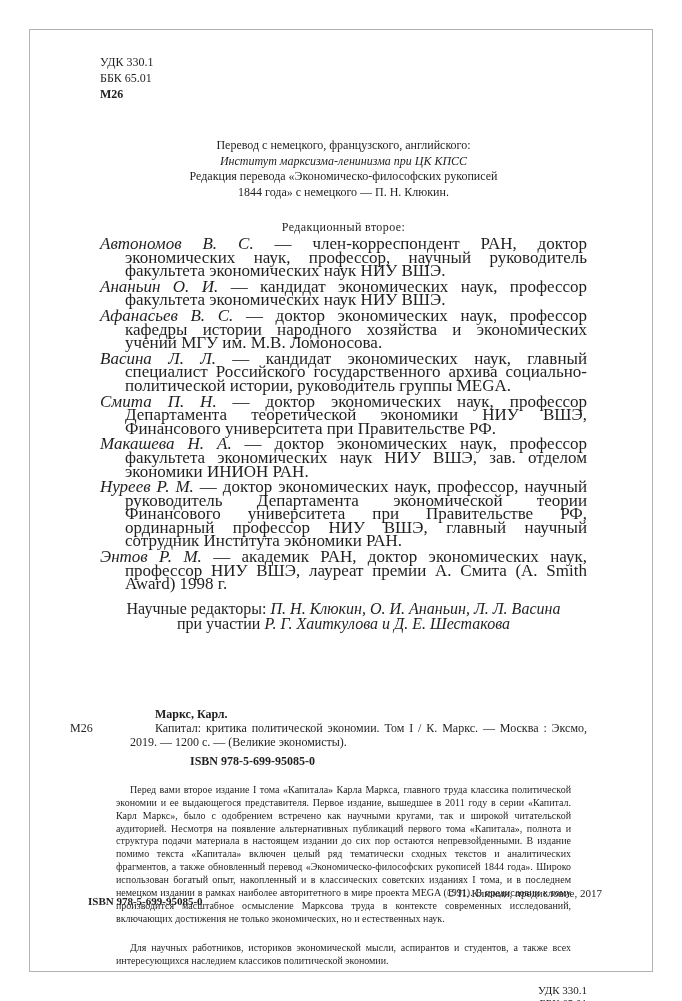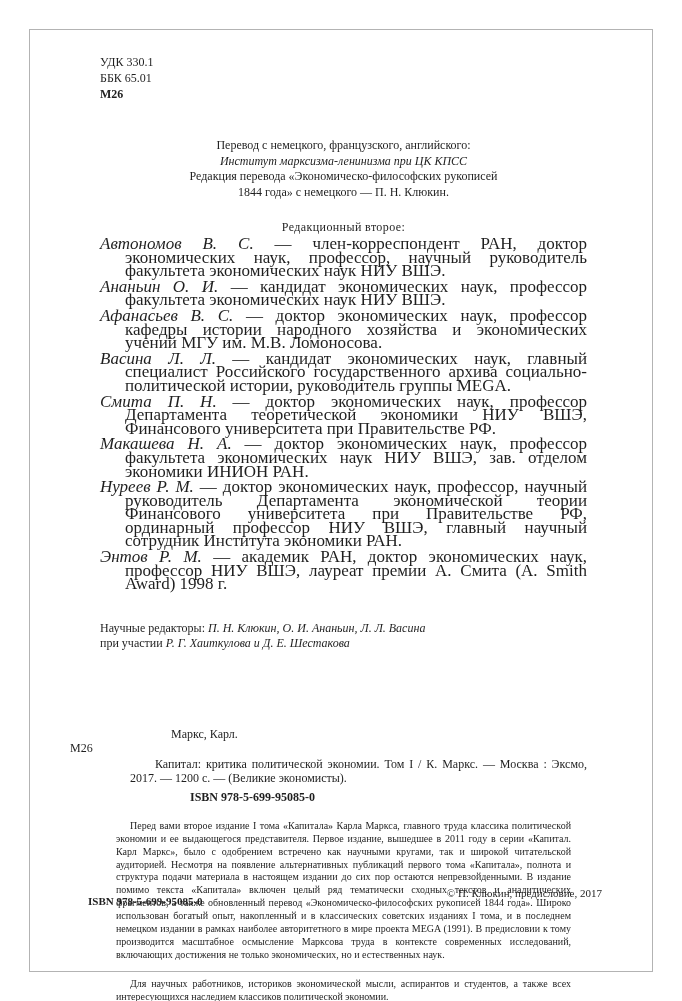--- a/index.html
+++ b/index.html
@@ -50,42 +50,42 @@
     font-size: 17px;
     line-height: 13.6px;
     padding-left: 25px;
     text-indent: -25px;
     text-align: justify;
   }
   .member .name { font-style: italic; }
 
   
   .editors {
-    margin-top: 30px;
-    text-align: left;
-    font-size: 12px;
+    margin-top: 10px;
+    text-align: center;
+    font-size: 16px;
     line-height: 15px;
   }
   .editors .names { font-style: italic; }
 
   
   .catalog {
     position: relative;
     margin-top: 76px;
     font-size: 12px;
     line-height: 14px;
     padding-left: 30px;
   }
   .catalog .margin-code {
     position: absolute;
     left: -30px;
     top: 14px;
     font-weight: normal;
   }
-  .catalog .author { font-weight: normal; text-indent: 25px; margin: 16px; }
+  .catalog .author { font-weight: bold; text-indent: 25px; margin: 0; }
   .catalog .record { margin: 0; text-indent: 25px; text-align: justify; }
   .catalog .isbn { margin: 5px 0 0 0; font-weight: bold; text-indent: 60px; }
 
   
   .annotation {
     margin-top: 9px;
     font-size: 10px;
     line-height: 12.9px;
     text-align: justify;
   }
@@ -146,21 +146,21 @@
   </div>
 
   <div class="editors">
     <div><span>Научные редакторы:</span> <span class="names">П. Н. Клюкин, О. И. Ананьин, Л. Л. Васина</span></div>
     <div><span>при участии</span> <span class="names">Р. Г. Хаиткулова и Д. Е. Шестакова</span></div>
   </div>
 
   <div class="catalog">
     <span class="margin-code">М26</span>
     <p class="author">Маркс, Карл.</p>
-    <p class="record">Капитал: критика политической экономии. Том I / К. Маркс. — Москва : Эксмо, 2017. — 1200 с. — (Великие экономисты).</p>
+    <p class="record">Капитал: критика политической экономии. Том I / К. Маркс. — Москва : Эксмо, 2019. — 1200 с. — (Великие экономисты).</p>
     <p class="isbn">ISBN 978-5-699-95085-0</p>
   </div>
 
   <div class="annotation">
     <p>Перед вами второе издание I тома «Капитала» Карла Маркса, главного труда классика политической экономии и ее выдающегося представителя. Первое издание, вышедшее в 2011 году в серии «Капитал. Карл Маркс», было с одобрением встречено как научными кругами, так и широкой читательской аудиторией. Несмотря на появление альтернативных публикаций первого тома «Капитала», полнота и структура подачи материала в настоящем издании до сих пор остаются непревзойденными. В издание помимо текста «Капитала» включен целый ряд тематически сходных текстов и аналитических фрагментов, а также обновленный перевод «Экономическо-философских рукописей 1844 года». Широко использован богатый опыт, накопленный и в классических советских изданиях I тома, и в последнем немецком издании в рамках наиболее авторитетного в мире проекта MEGA (1991). В предисловии к тому производится масштабное осмысление Марксова труда в контексте современных исследований, включающих достижения не только экономических, но и естественных наук.</p>
     <p>Для научных работников, историков экономической мысли, аспирантов и студентов, а также всех интересующихся наследием классиков политической экономии.</p>
   </div>
 
   <div class="codes-bottom">
     <div>УДК 330.1</div>

